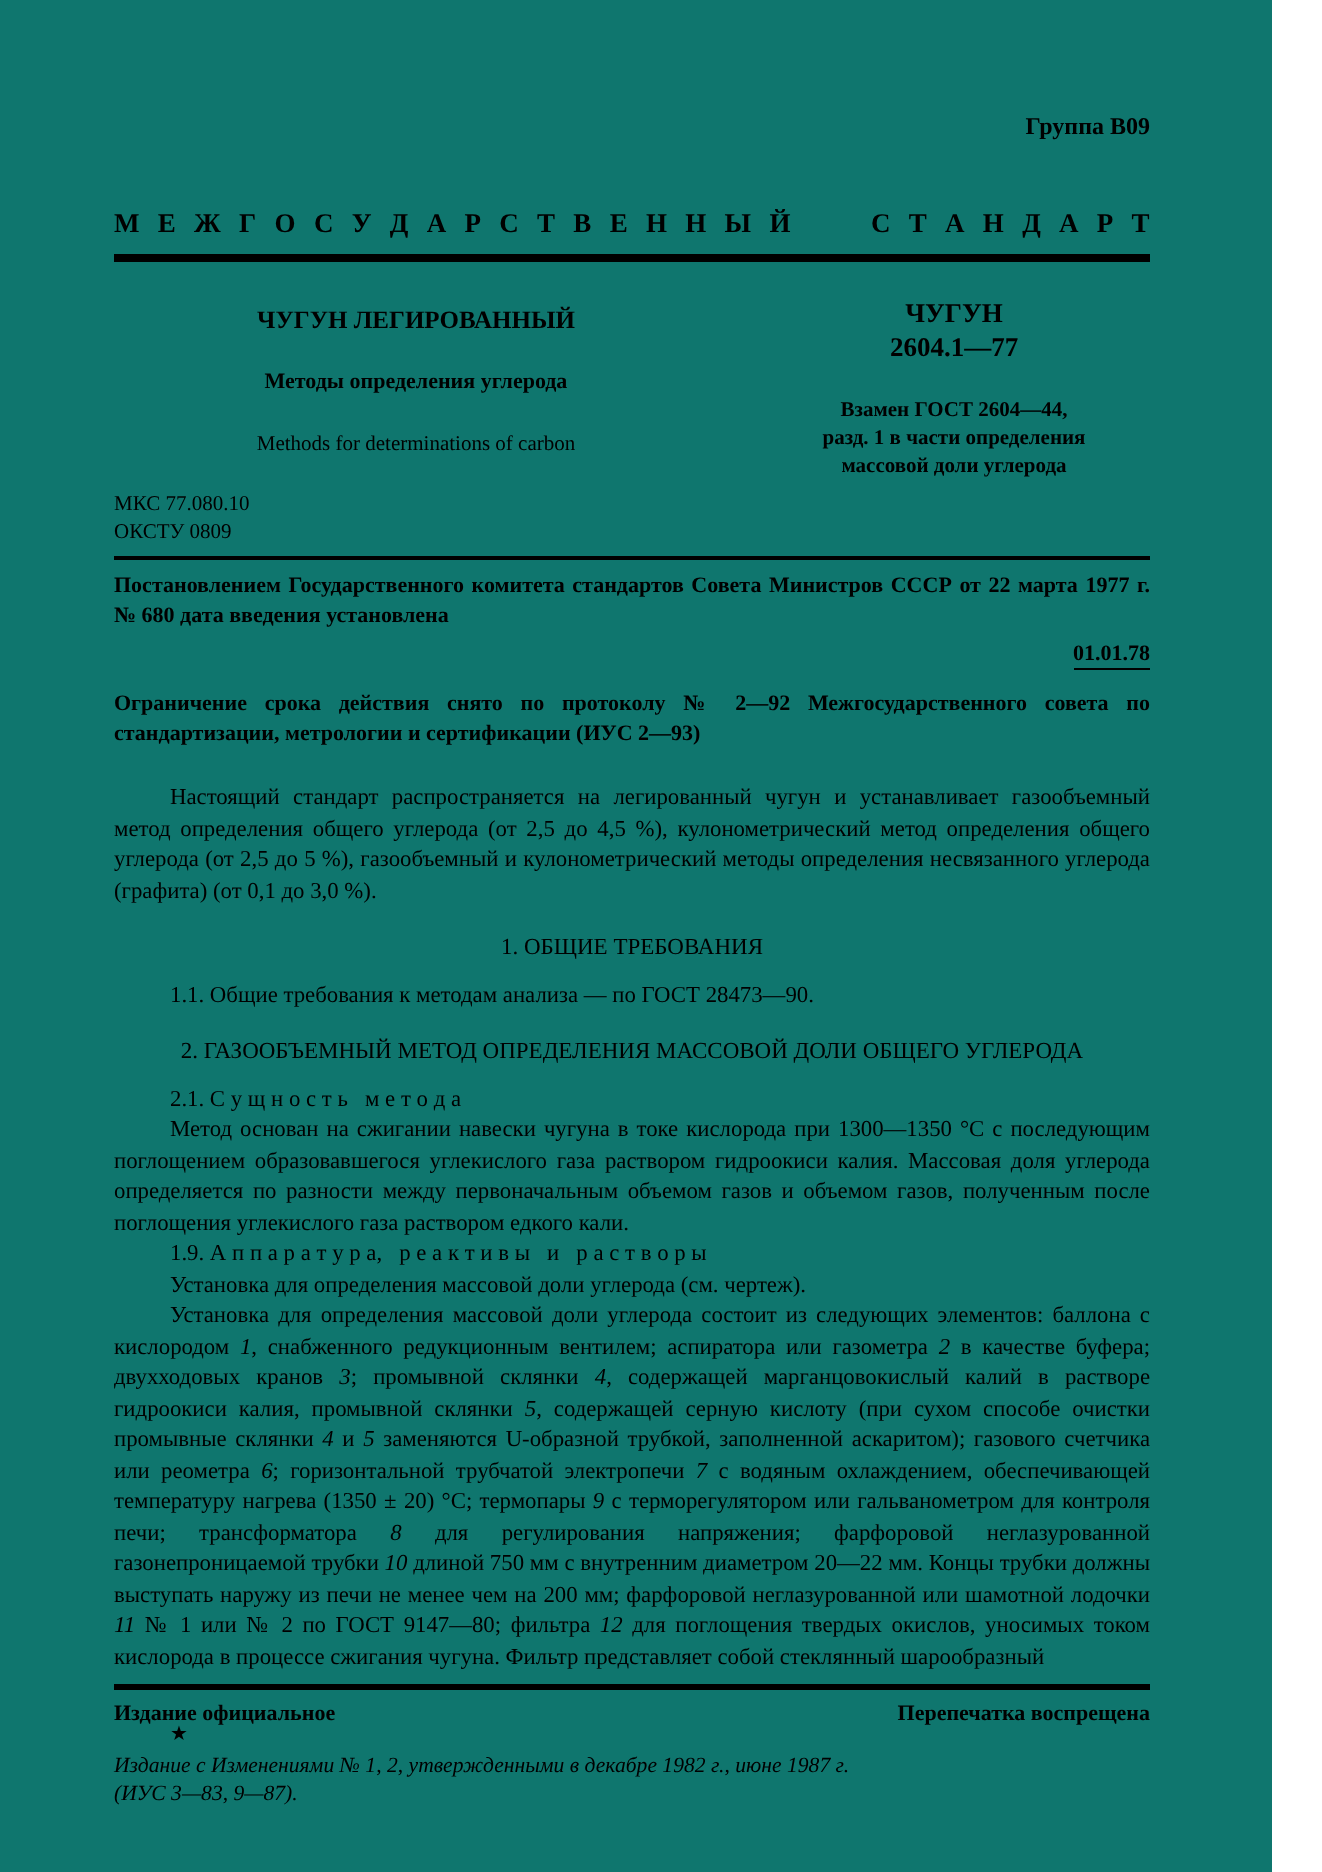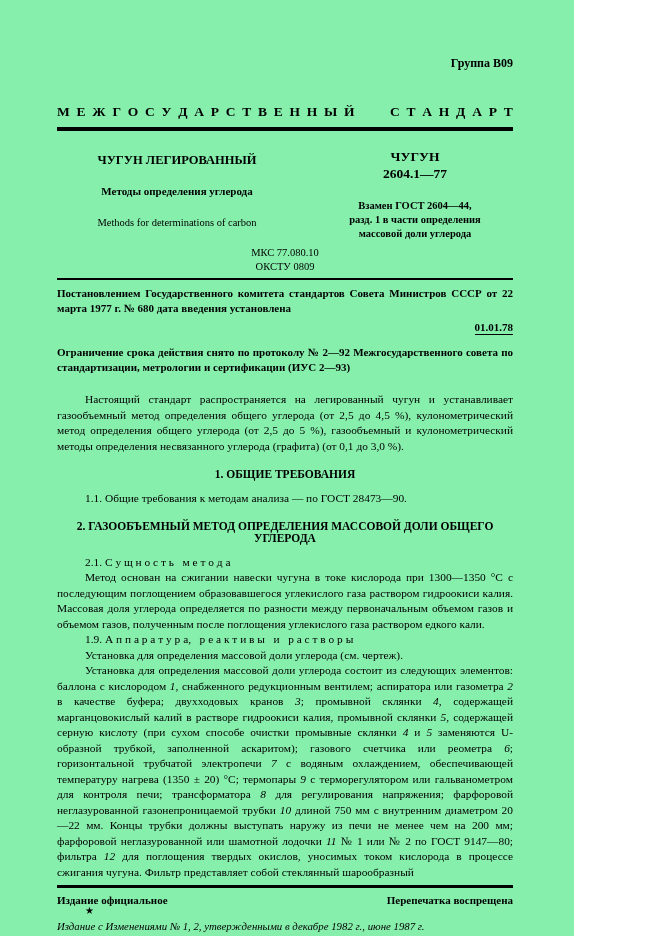--- a/index.html
+++ b/index.html
@@ -5,23 +5,23 @@
   * { margin:0; padding:0; box-sizing:border-box; }
   html,body { background:#ffffff; }
   body {
     width:661px; height:936px;
     font-family:"Liberation Serif","DejaVu Serif",serif;
     color:#000;
     overflow:hidden;
   }
   .page {
     position:relative;
-    width:574px; height:936px;
+    width:636px; height:936px;
     padding:56px 61px 0 57px;
-    background:#86efac;
+    background:#0f766e;
   }
 
   
   .group-label {
     text-align:right;
     font-weight:bold;
     font-size:12px;
   }
   .banner {
     margin-top:33px;
@@ -36,21 +36,21 @@
   
   .title-row { display:flex; margin-top:15px; }
   .title-left { flex:1 1 auto; text-align:center; padding-right:20px; }
   .title-ru { font-weight:bold; font-size:12.5px; margin-top:7px; }
   .subtitle-ru { font-weight:bold; font-size:11px; margin-top:17px; }
   .title-en { margin-top:19px; font-size:10.5px; line-height:14px; }
   .title-right { flex:0 0 196px; text-align:center; }
   .designation { font-weight:bold; font-size:13.5px; line-height:17px; margin-top:2px; }
   .replaces { font-weight:bold; font-size:10.5px; line-height:14px; margin-top:17px; }
 
-  .codes { margin-top:5px; font-size:10.5px; line-height:13.5px;text-align:center; }
+  .codes { margin-top:5px; font-size:10.5px; line-height:13.5px; }
 
   .rule-mid { margin-top:5px; border-top:2.5px solid #000; }
 
   
   .bold-par {
     margin-top:6px;
     font-weight:bold;
     font-size:11px;
     line-height:15px;
     text-align:justify;
@@ -67,21 +67,21 @@
 
   
   .par {
     font-size:11.4px;
     line-height:15.5px;
     text-align:justify;
   }
   .indent { text-indent:28px; }
   .scope { margin-top:17px; }
   .sec-heading {
-    font-weight:bold;
+    font-weight:normal;
     font-size:11.5px;
     text-align:center;
   }
   .sec1 { margin-top:14px; }
   .clause-1-1 { margin-top:11px; }
   .sec2 { margin-top:13px;text-align:center; }
   .first-after-heading { margin-top:11px; }
   .pre { white-space:pre-wrap; }
   i { font-style:italic; }
 

